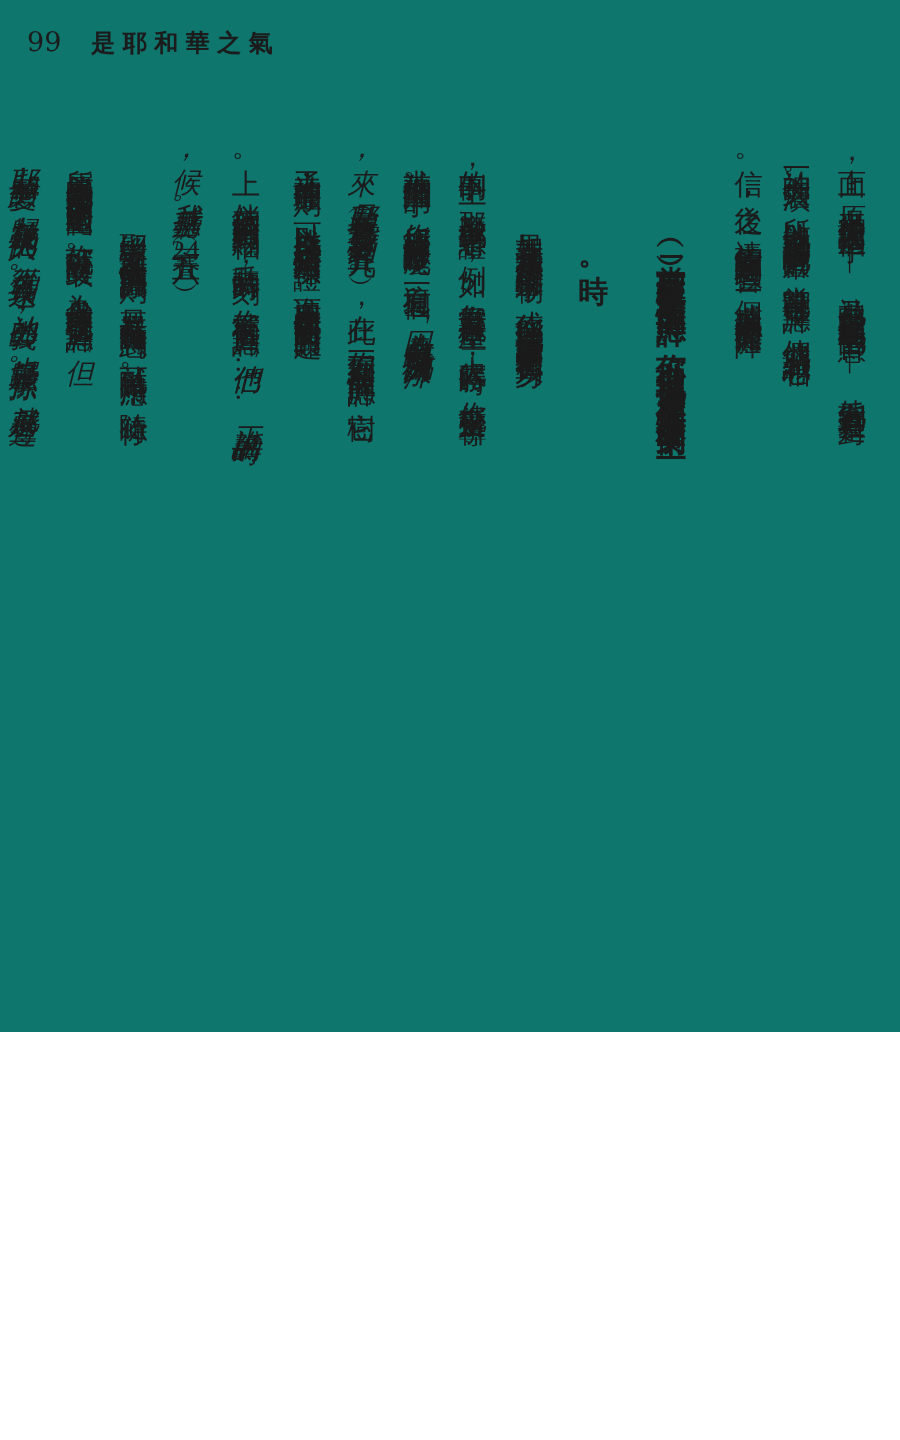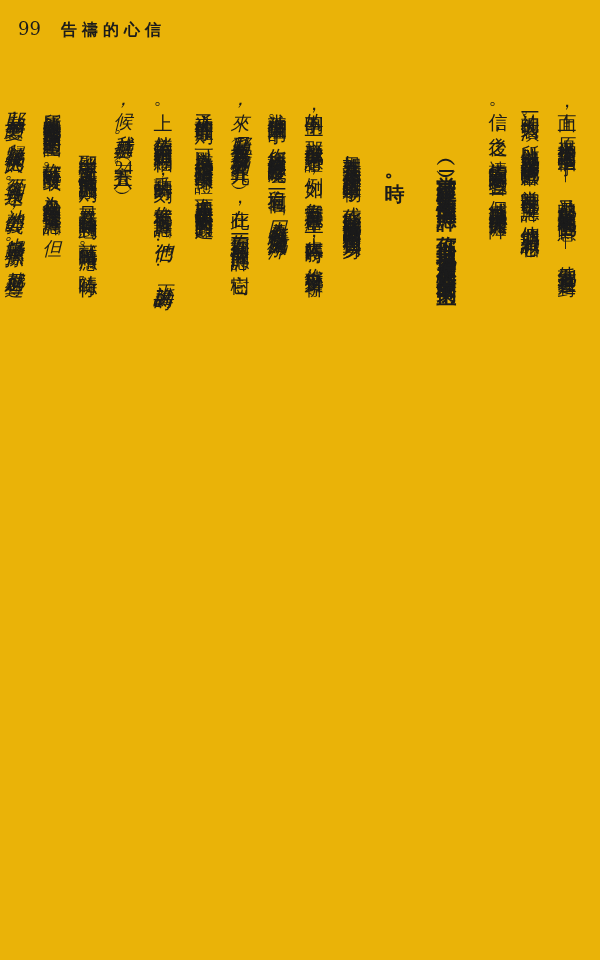--- a/index.html
+++ b/index.html
@@ -3,22 +3,22 @@
 <meta charset="utf-8">
 <style>
   html, body {
     margin: 0;
     padding: 0;
     background: #ffffff;
   }
   .page {
     position: relative;
     width: 600px;
-    height: 960px;
-    background: #eab308;
+    height: 688px;
+    background: #0f766e;
     overflow: hidden;
     font-family: "Liberation Serif", "DejaVu Serif", serif;
     color: #1b1b1b;
   }
   .running-header {
     position: absolute;
     top: 18px;
     left: 18px;
     display: flex;
     align-items: baseline;
@@ -64,21 +64,21 @@
     letter-spacing: 0;
   }
 </style>
 </head>
 <body>
 
 <div class="page">
 
   <div class="running-header">
     <span class="page-number">99</span>
-    <span class="running-title">告禱的心信</span>
+    <span class="running-title">是耶和華之氣</span>
   </div>
 
   <div class="text-area" id="text-area">
       <div class="column" style="left: 557px; top: 98px;"><span class="seg-regular">上面，原來神從未說過這兩個字——祂乃是堅定確鑿地表明祂的旨意——他看到這實在是對</span></div>
       <div class="column" style="left: 520px; top: 98px;"><span class="seg-regular">神的一大褻瀆。所以他就立刻跑去告訴他的會眾：當神既已立下應許，他們就必須誠心相</span></div>
       <div class="column" style="left: 488px; top: 98px;"><span class="seg-regular">信。之後，禱告的靈臨到這間教會，一個威力強猛的復興從天而降。</span></div>
       <div class="column heading" style="left: 436px; top: 152px;"><span class="seg-regular">（二）當聖經中某條一般性的應許，你可合理地援引應用在個人特殊的案例上</span></div>
       <div class="column heading" style="left: 384px; top: 168px;"><span class="seg-regular">時。</span></div>
       <div class="column" style="left: 342px; top: 140px;"><span class="seg-regular">如果其真意涵蓋了你所祈求的特殊事物，或你能合理地將這應許的原則應用在個人切身</span></div>
       <div class="column" style="left: 304px; top: 98px;"><span class="seg-regular">的事例上，那麼你就得著憑證了。例如，每當邪惡甚囂塵上，大大得勝時，你就會受引導祈</span></div>

